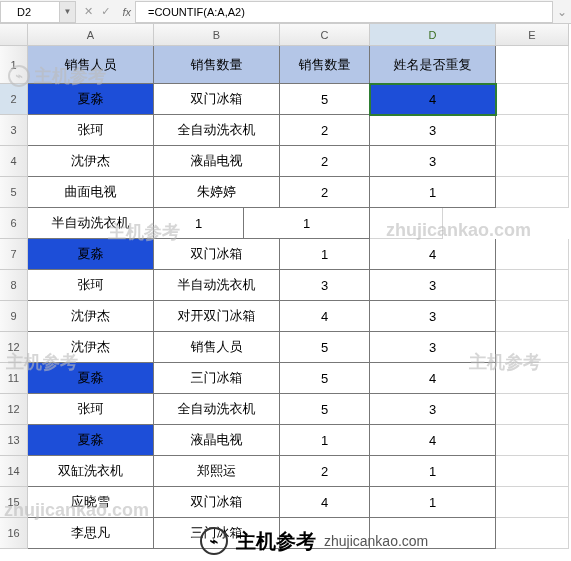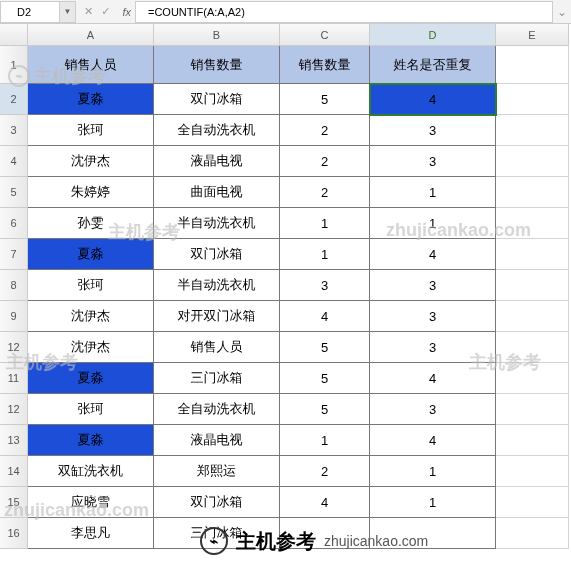--- a/index.html
+++ b/index.html
@@ -101,29 +101,28 @@
       <div class="sheet-row r-data">
         <div class="row-h">4</div>
         <div class="cell col-A">沈伊杰</div>
         <div class="cell col-B">液晶电视</div>
         <div class="cell col-C">2</div>
         <div class="cell col-D">3</div>
         <div class="cell col-E cell-E"></div>
       </div>
       <div class="sheet-row r-data">
         <div class="row-h">5</div>
+        <div class="cell col-B">曲面电视</div>
         <div class="cell col-A">朱婷婷</div>
-        <div class="cell col-B">曲面电视</div>
         <div class="cell col-C">2</div>
         <div class="cell col-D">1</div>
         <div class="cell col-E cell-E"></div>
       </div>
       <div class="sheet-row r-data">
         <div class="row-h">6</div>
-        <div class="cell col-A">孙雯</div>
         <div class="cell col-B">半自动洗衣机</div>
         <div class="cell col-C">1</div>
         <div class="cell col-D">1</div>
         <div class="cell col-E cell-E"></div>
       </div>
       <div class="sheet-row r-data">
         <div class="row-h">7</div>
         <div class="cell col-A yellow">夏淼</div>
         <div class="cell col-B">双门冰箱</div>
         <div class="cell col-C">1</div>

